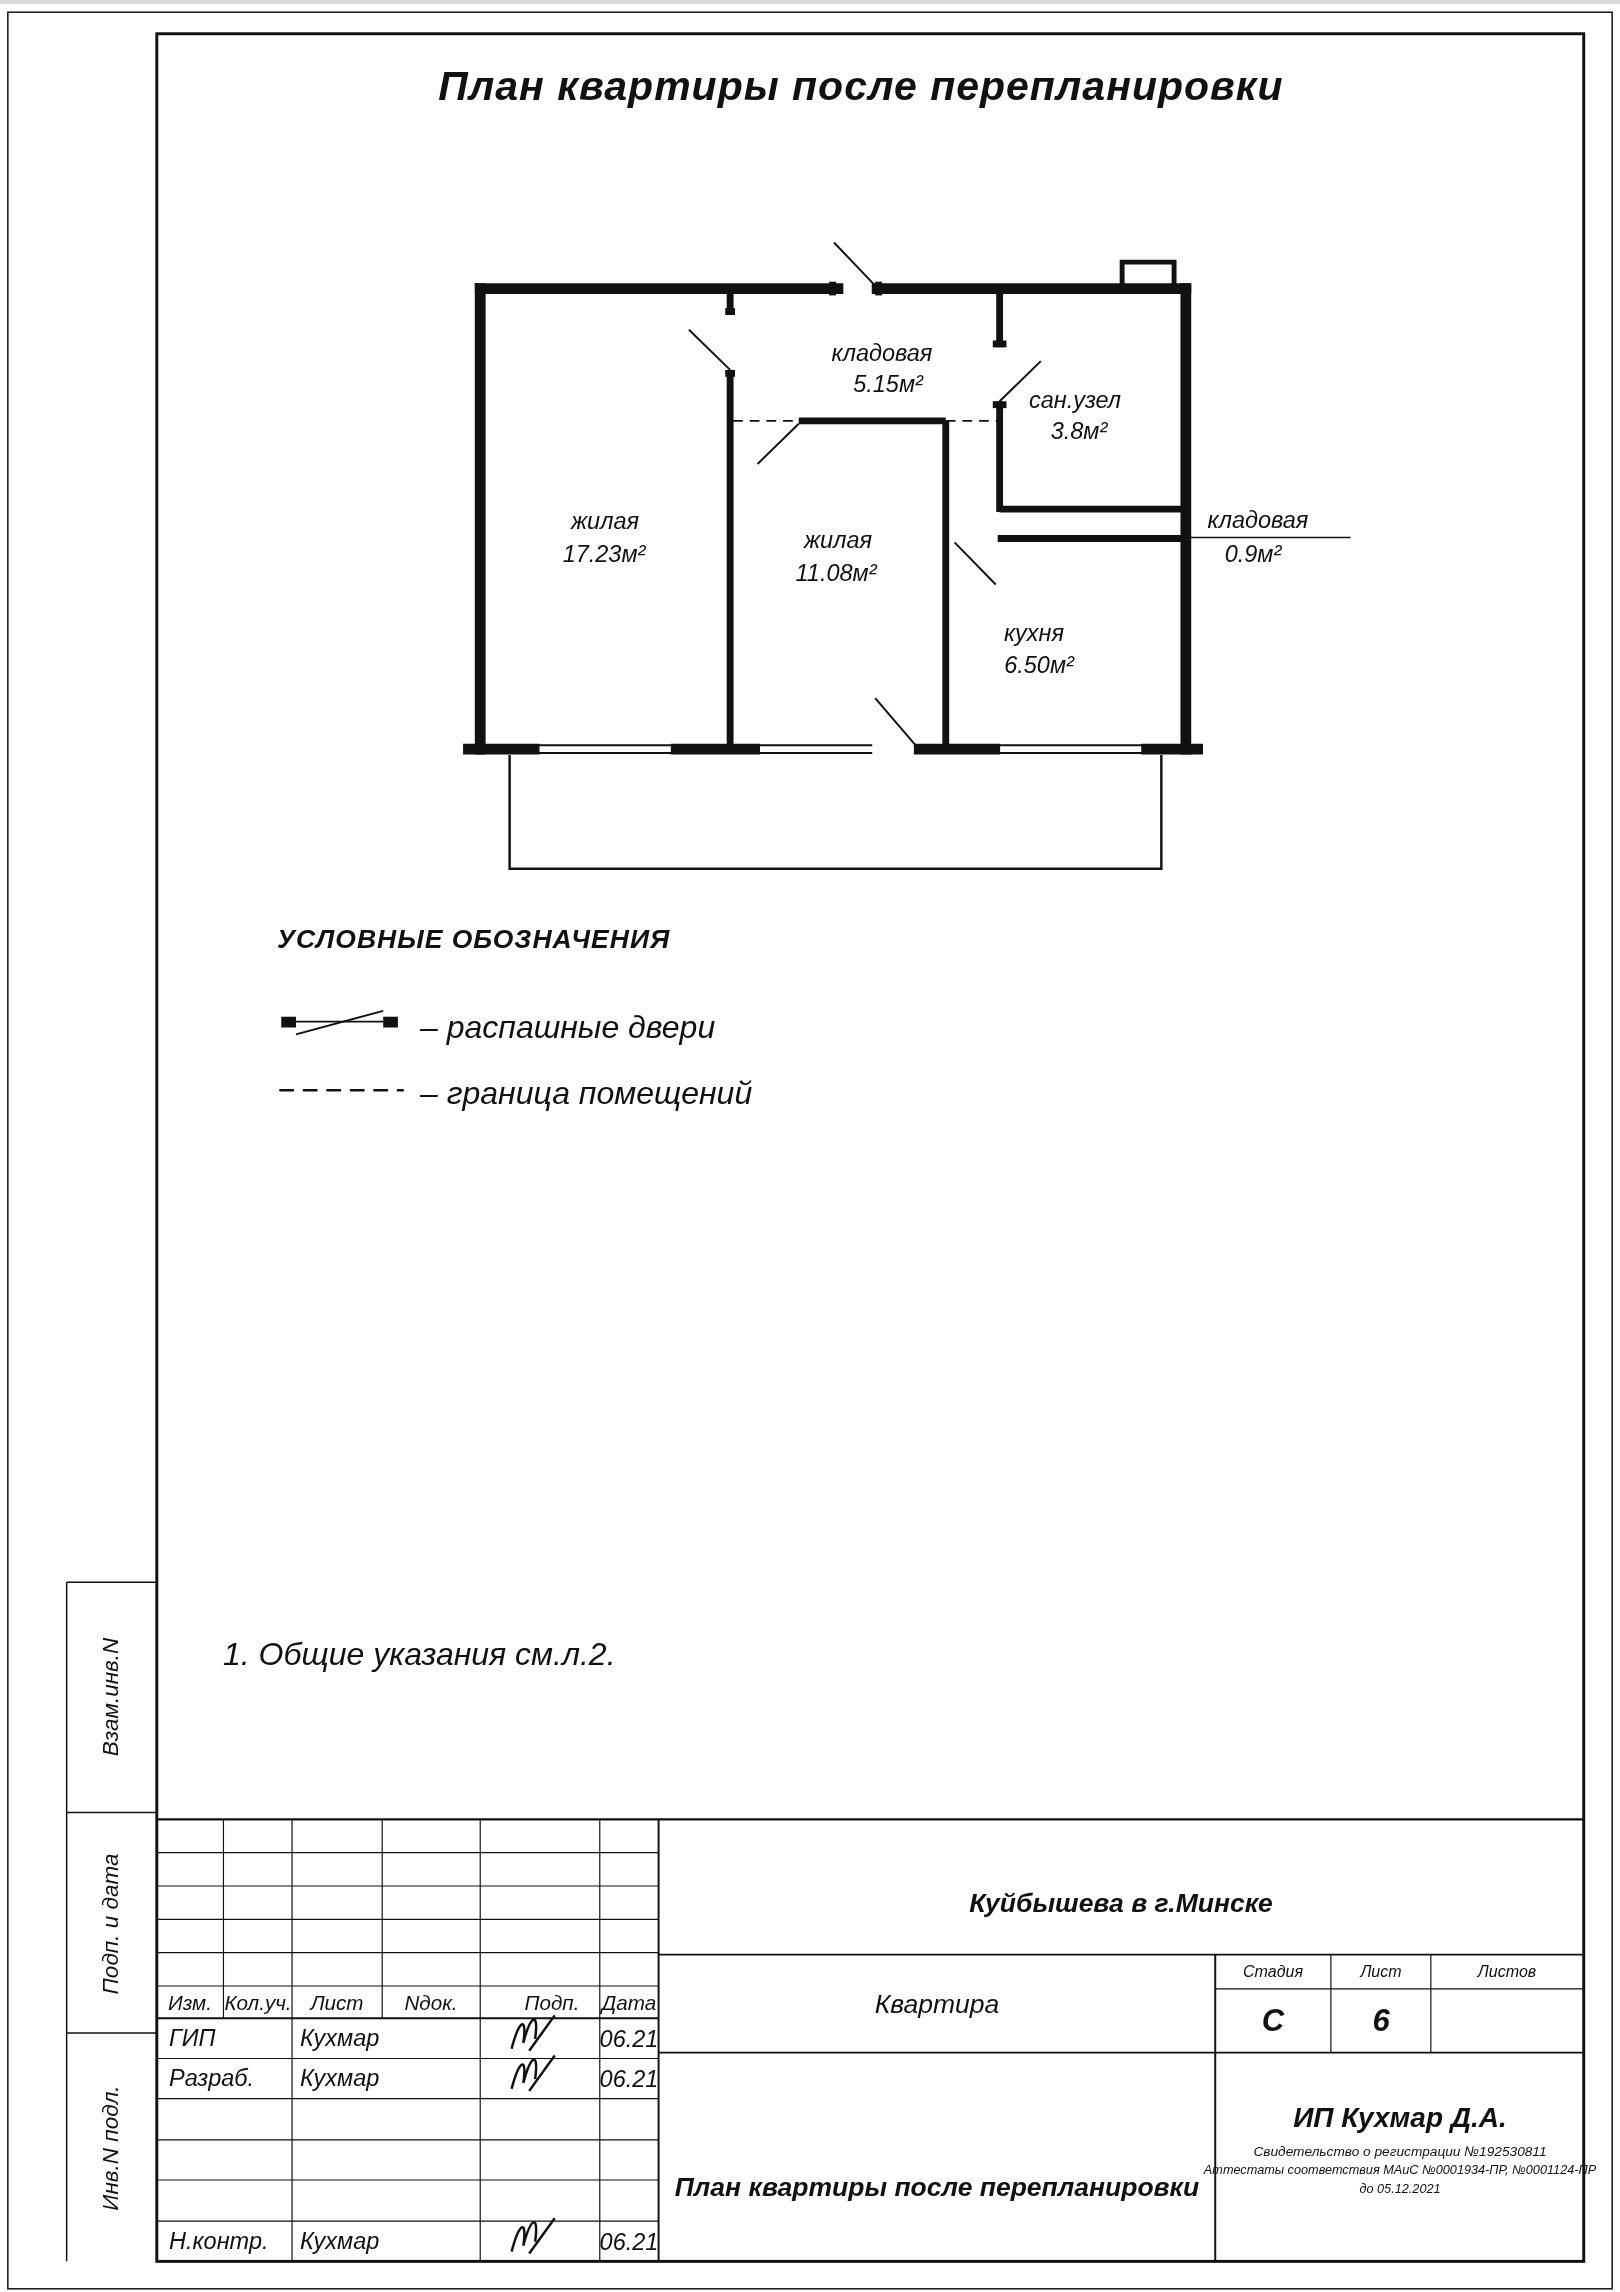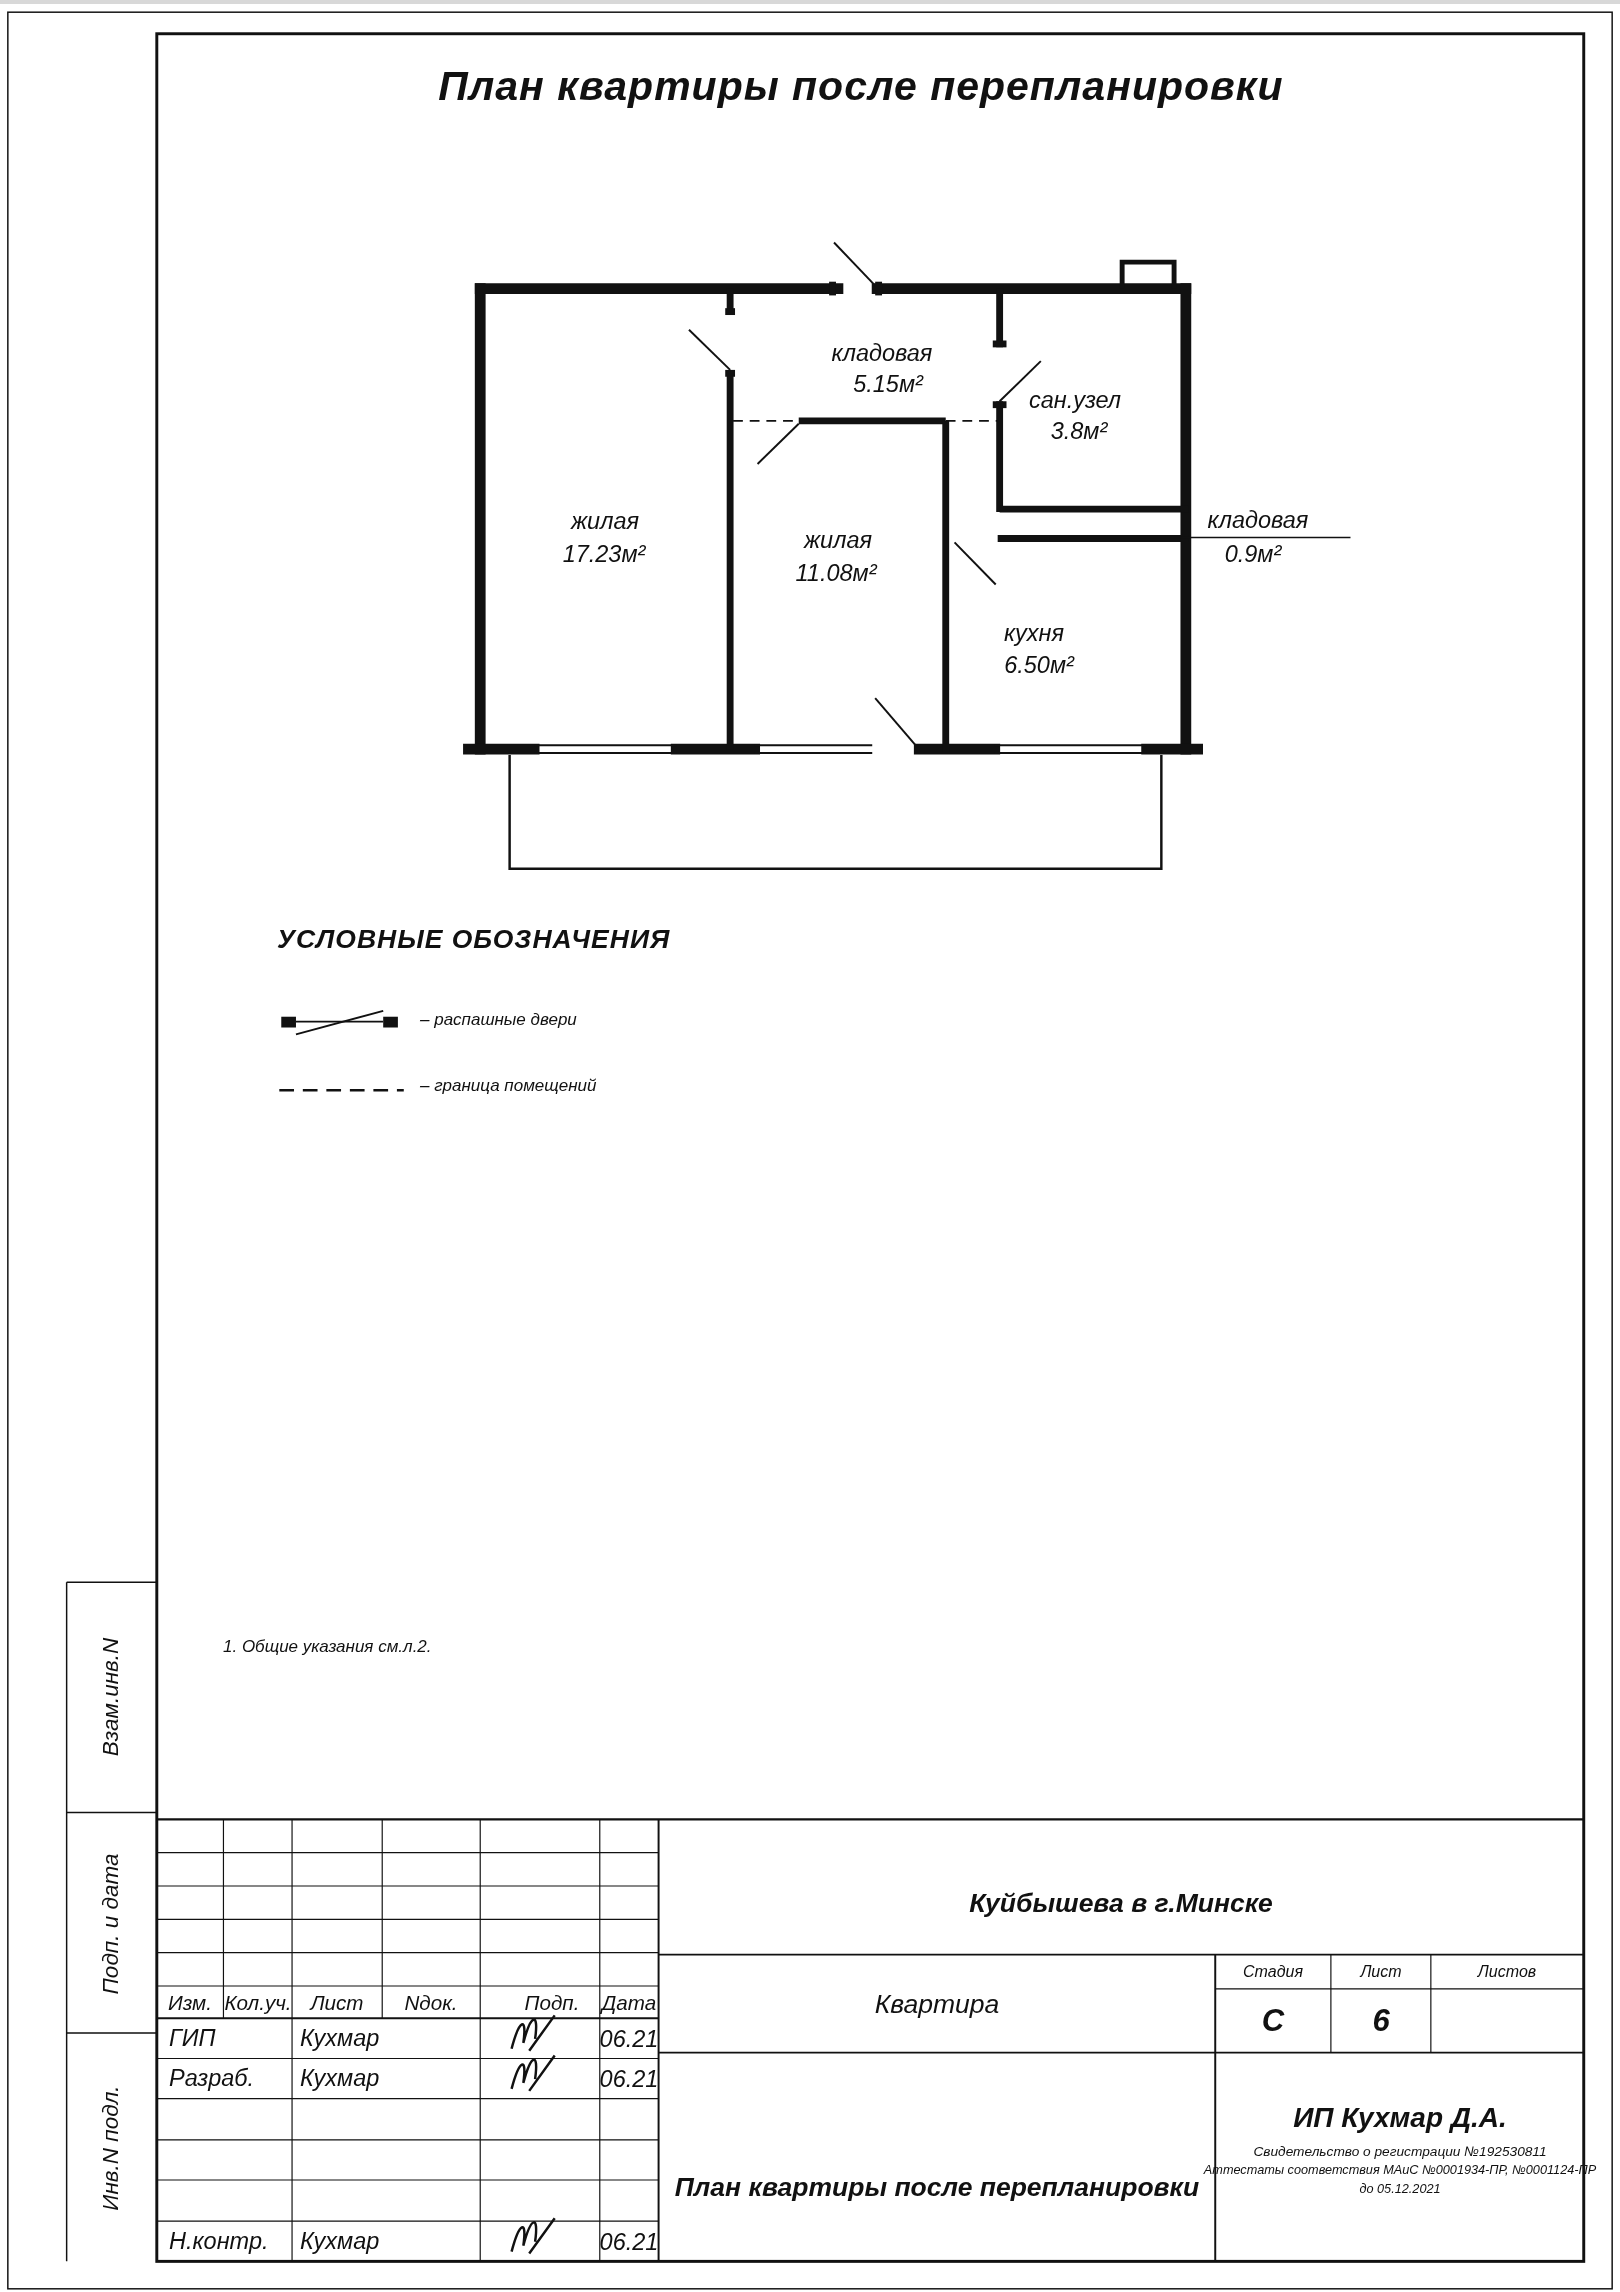--- a/index.html
+++ b/index.html
@@ -5,21 +5,21 @@
   *{margin:0;padding:0;box-sizing:border-box}
   html,body{background:#d8d8d8}
   body{font-family:"Liberation Sans","DejaVu Sans",sans-serif}
   .sheet{position:relative;width:1620px;height:2293px;background:#ffffff;margin:4px auto;overflow:hidden}
   .lw{position:absolute;left:0;top:0}
   .txt{position:absolute;font-style:italic;color:#111;white-space:nowrap;line-height:1.12}
   .c{transform:translate(-50%,-50%)}
   .rot{transform:translate(-50%,-50%) rotate(-90deg)}
   .b{font-weight:600}
   .fs42{font-size:41px}.fs32{font-size:31px}.fs29{font-size:28px}.fs27{font-size:26.5px}
-  .fs25{font-size:17px}.fs24{font-size:23.5px}.fs23{font-size:22.5px}.fs22{font-size:16px}
+  .fs25{font-size:32px}.fs24{font-size:23.5px}.fs23{font-size:22.5px}.fs22{font-size:16px}
   .fs21{font-size:20.6px}.fs14{font-size:13.7px}.fs13{font-size:12.7px}
 </style>
 </head>
 <body>
 
 <div class="sheet">
 
   <svg class="lw" width="1620" height="2293" viewBox="0 0 1653 2339">
     <g stroke="#111" fill="none">
 

